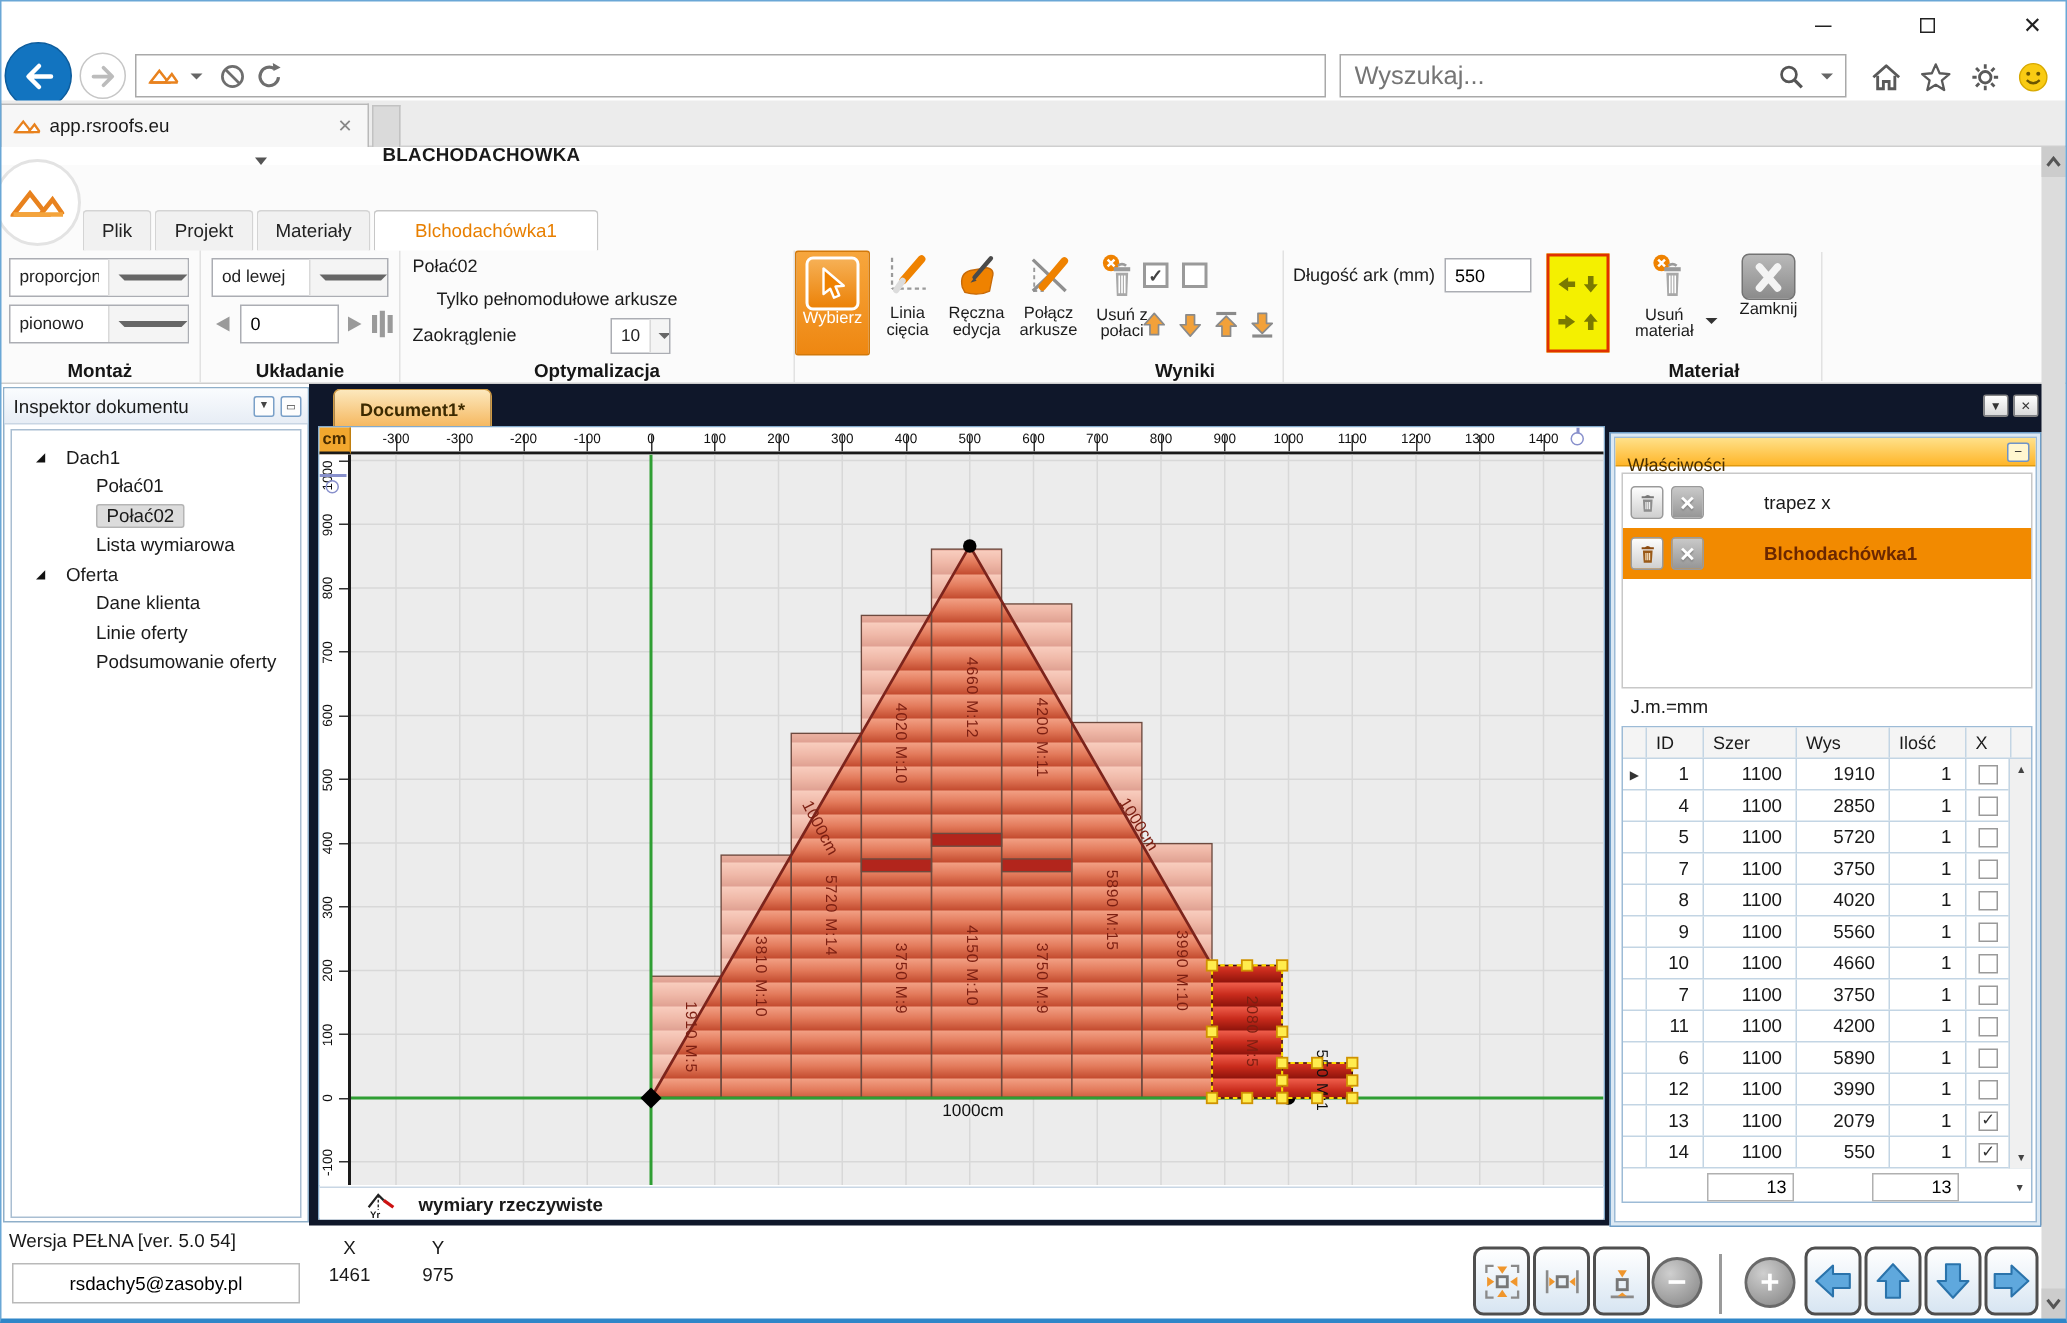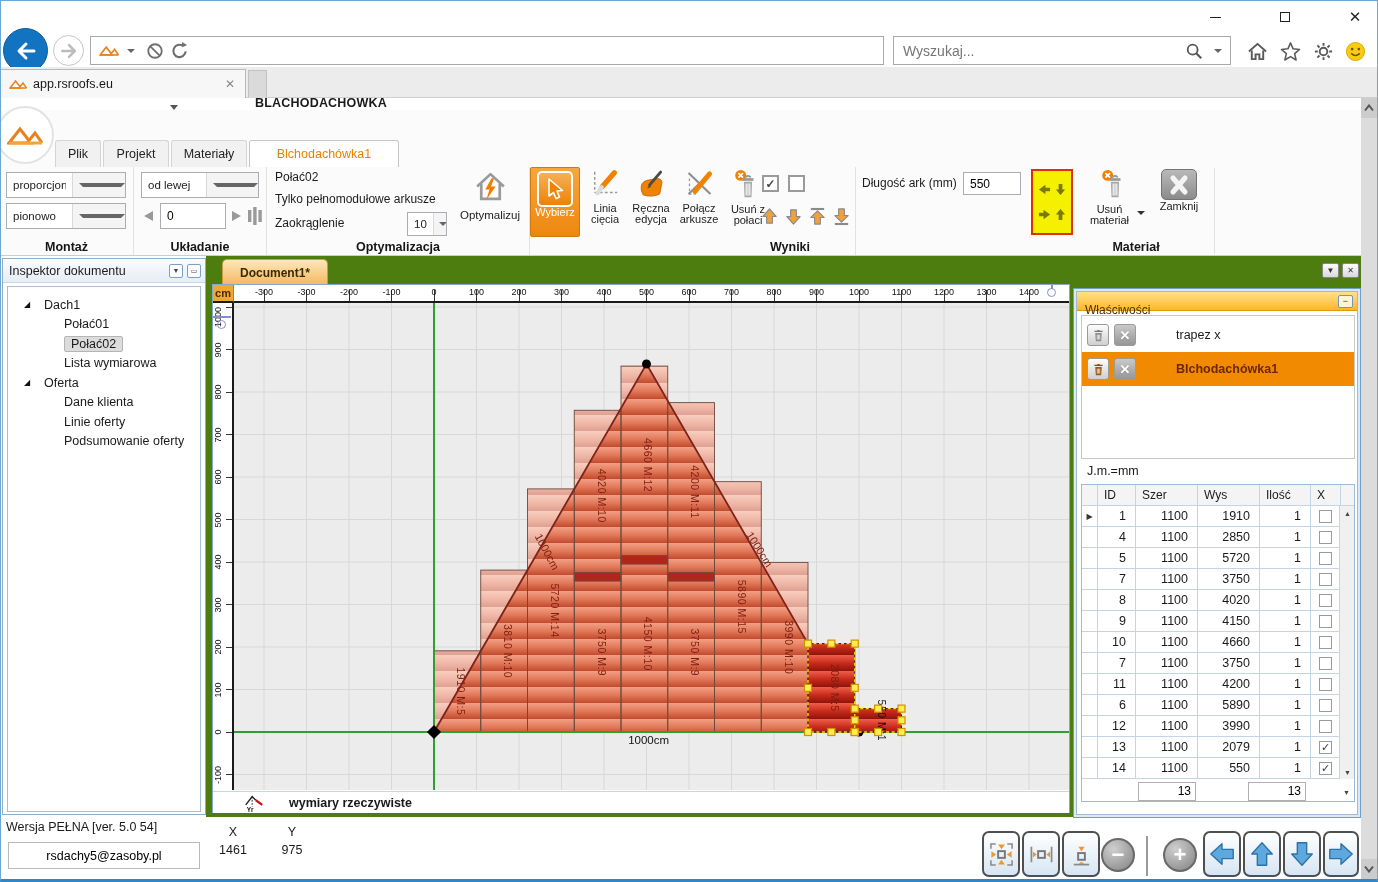--- a/index.html
+++ b/index.html
@@ -15,21 +15,21 @@
   .winbtn { width:30px; height:22px; display:flex; align-items:center; justify-content:center; font-size:13px; color:#222; }
   .mini-bar { width:11px; height:1px; background:#222; }
   .maxi-box { width:10px; height:10px; border:1px solid #222; }
 
   #backbtn { top:28px; left:3px; width:45px; height:45px; border-radius:50%; background:#1274c0; border:1px solid #0d5c9c; display:flex; align-items:center; justify-content:center; }
   #fwdbtn  { top:35px; left:53px; width:31px; height:31px; border-radius:50%; background:#fff; border:1px solid #c6c6c6; display:flex; align-items:center; justify-content:center; }
   #urlbox { top:36px; left:90px; width:794px; height:29px; background:#fff; border:1px solid #a9a9a9; display:flex; align-items:center; }
   #urlbox .url { font-size:13.5px; color:#2d2d2d; margin-left:8px; flex:1; white-space:nowrap; overflow:hidden; }
   .urlctl { width:24px; height:100%; display:flex; align-items:center; justify-content:center; }
   #searchbox { top:36px; left:893px; width:338px; height:29px; background:#fff; border:1px solid #a9a9a9; display:flex; align-items:center; }
-  #searchbox input { flex:1; border:0; outline:0; font-size:14px; padding-left:9px; font-family:inherit; color:#0369a1; background:transparent; }
+  #searchbox input { flex:1; border:0; outline:0; font-size:17px; padding-left:9px; font-family:inherit; color:#0369a1; background:transparent; }
   .toolico { top:39px; width:24px; height:24px; display:flex; align-items:center; justify-content:center; }
   .car { width:0; height:0; border:4px solid transparent; border-top:4px solid #666; margin-top:4px; }
 
   #tabsrow { top:67px; left:0; width:1378px; height:31px; background:#ececec; border-bottom:1px solid #cfcfcf; }
   #tab1 { top:2px; left:0; width:246px; height:29px; background:#f7f7f7; border:1px solid #b9b9b9; border-bottom:none; display:flex; align-items:center; }
   #tab1 .ttl { font-size:12.5px; margin-left:6px; flex:1; }
   #tabstub { top:3px; left:248px; width:19px; height:28px; background:#dadada; border:1px solid #c2c2c2; border-bottom:none; }
 
   #pagehead { top:96px; left:255px; font-size:12.5px; font-weight:bold; letter-spacing:.2px;text-align:right; }
   #qa-drop { top:105px; left:170px; width:0; height:0; border:4px solid transparent; border-top:5px solid #555; }
@@ -64,34 +64,34 @@
   .ti .tw { position:absolute; left:16px; font-size:8px; color:#111; }
   .ti .tl { white-space:nowrap; }
   .ti .tl.sel { background:#dcdcdc; border:1px solid #b5b5b5; border-radius:2px; padding:0 6px; }
 
   
   #status-version { top:820px; left:6px; font-size:12.5px; }
   #status-account { top:842px; left:8px; width:192px; height:27px; border:1px solid #b9b9b9; font-size:12.5px; text-align:center; font-family:inherit; outline:0; }
   .coordblk { top:823px; width:56px; text-align:center; font-size:12.5px; line-height:18px; }
 
   
-  #docarea { top:256px; left:206px; width:1156px; height:561px; background:#4d7c0f;text-decoration:underline; }
+  #docarea { top:256px; left:206px; width:1156px; height:561px; background:#0f172a;text-decoration:underline; }
   #doctab { top:3px; left:16px; width:106px; height:26px; background:linear-gradient(#fce8bd,#f5b75e); border:1px solid #cf9a44; border-bottom:none; border-radius:5px 5px 0 0; display:flex; align-items:center; justify-content:center; font-size:12px; font-weight:bold; color:#3c2a00; }
   .docmini { top:7px; width:17px; height:15px; background:linear-gradient(#fdfdfd,#d9d9d9); border:1px solid #868686; border-radius:2px; font-size:8px; color:#333; display:flex; align-items:center; justify-content:center; }
   #canvasframe { top:28px; left:6px; width:858px; height:529px; background:#fff; border:1px solid #84aacb; }
   #cornerbox { top:0; left:0; width:21px; height:18px; background:#f2a72e; border-bottom:2px solid #1a1a1a; border-right:1px solid #c07f10; font-size:11px; font-weight:bold; color:#4a2d00; display:flex; align-items:center; justify-content:center; }
   #hruler { top:0; left:21px; width:835px; height:18px; border-bottom:2px solid #1a1a1a; background:#fff; overflow:hidden; }
   #vruler { top:18px; left:0; width:21px; height:487px; border-right:2px solid #1a1a1a; background:#fff; overflow:hidden; }
   .htick { top:5px; width:1px; height:11px; background:#333; }
   .hlab { top:2px; width:40px; text-align:center; font-size:9px; color:#111; }
   .vtick { left:13px; width:6px; height:1px; background:#333; }
   .vlab { left:-13px; width:40px; height:14px; text-align:center; font-size:9px; color:#111; transform:rotate(-90deg); }
   #svgwrap { top:18px; left:21px; width:835px; height:487px; }
   #canvfoot { top:506px; left:0; width:856px; height:22px; background:#fff; border-top:1px solid #c8d6e4; display:flex; align-items:center; }
-  #canvfoot .lbl { font-size:12.5px; font-weight:bold; margin-left:24px; }
+  #canvfoot .lbl { font-size:12.5px; font-weight:bold; margin-left:14px; }
 
   
   #props { top:32px; left:867px; width:288px; height:530px; border:1px solid #6f9ec7; background:#dce9f4; padding:2px; }
   #props-in { position:relative; width:100%; height:100%; background:#fff; border:1px solid #9dbbd6; }
   #props-head { top:0; left:0; right:0; height:19px; background:linear-gradient(#ffe18a,#ffb62a); border-bottom:1px solid #e09a10; display:flex; align-items:center; }
   #props-head .t { font-size:12px; color:#4a3000; margin-left:8px; flex:1;margin-top:18px; }
   #props-min { width:15px; height:13px; background:#fff6cf; border:1px solid #6f94c8; border-radius:2px; font-size:9px; color:#333; display:flex; align-items:center; justify-content:center; margin-right:4px; }
   #matlist { top:23px; left:4px; width:274px; height:144px; border:1px solid #c8c8c8; }
   .matitem { left:0; width:272px; height:34px; display:flex; align-items:center; }
   .matitem .lbl { font-size:12.5px; margin-left:40px; }
@@ -286,37 +286,27 @@
           <rect x="0" y="3" width="3.4" height="12" fill="#9a9a9a"></rect>
           <rect x="5.2" y="0" width="3.4" height="18" fill="#9a9a9a"></rect>
           <rect x="10.4" y="3" width="3.4" height="12" fill="#9a9a9a"></rect>
         </svg>
     </div>
     <div class="ab glabel">Układanie</div>
   </div>
 
   <div class="ab rgroup" style="left:267px;width:263px">
     <div class="ab rtext" style="left:8px;top:3px">Połać02</div>
-    <div class="ab rtext" style="left:8px;top:25px">Tylko pełnomodułowe arkusze</div>
+    <div class="ab rtext" style="left:24px;top:25px">Tylko pełnomodułowe arkusze</div>
     <div class="ab rtext" style="left:8px;top:49px">Zaokrąglenie</div>
     <div class="ab dd" style="left:140px;top:45px;width:40px;height:24px">
       <span>10</span>
       <span class="ddbtn" style="width:14px">
           <span class="car"></span>
         </span>
-    </div>
-    <div class="ab rbtn" style="left:186px;top:0;width:74px;height:70px">
-      <span class="ric">
-        <svg width="37" height="37" viewBox="0 0 36 36">
-            <path d="M5 17 L18 5 L31 17" stroke="#9a9a9a" stroke-width="2.6" fill="none" stroke-linejoin="round"></path>
-            <path d="M9 14 V29 H27 V14" stroke="#9a9a9a" stroke-width="2.6" fill="none"></path>
-            <path d="M19 9 L13 20 H17 L14 30 L23 17 H18.5 L21.5 9 Z" fill="#f07c00"></path>
-          </svg>
-      </span>
-      <span style="font-size:11.5px">Optymalizuj</span>
     </div>
     <div class="ab glabel">Optymalizacja</div>
   </div>
 
   <div class="ab rgroup" style="left:530px;width:326px">
     <div class="ab rbtn" id="btn-wybierz" style="left:0;top:0;width:50px;height:70px">
       <span id="wyb-inner">
         <svg width="26" height="26" viewBox="0 0 26 26">
             <path d="M7 3 L7 20 L11.5 16.5 L14 22.5 L17.5 21 L15 15 L20.5 14.5 Z" fill="#ef8200" stroke="#fff" stroke-width="1.6" stroke-linejoin="round"></path>
           </svg>
@@ -816,21 +806,21 @@
               <div class="tc num" style="width: 62px;">4020</div>
               <div class="tc num" style="width: 51px;">1</div>
               <div class="tc" style="width: 30px;">
                 <div class="cb"></div>
               </div>
             </div>
             <div class="trow">
               <div class="tc" style="width: 16px; justify-content: center; font-size: 8px; color: rgb(51, 51, 51);"></div>
               <div class="tc num" style="width: 38px;">9</div>
               <div class="tc num" style="width: 62px;">1100</div>
-              <div class="tc num" style="width: 62px;">4150</div>
+              <div class="tc num" style="width: 62px;">5560</div>
               <div class="tc num" style="width: 51px;">1</div>
               <div class="tc" style="width: 30px;">
                 <div class="cb"></div>
               </div>
             </div>
             <div class="trow">
               <div class="tc" style="width: 16px; justify-content: center; font-size: 8px; color: rgb(51, 51, 51);"></div>
               <div class="tc num" style="width: 38px;">10</div>
               <div class="tc num" style="width: 62px;">1100</div>
               <div class="tc num" style="width: 62px;">4660</div>

